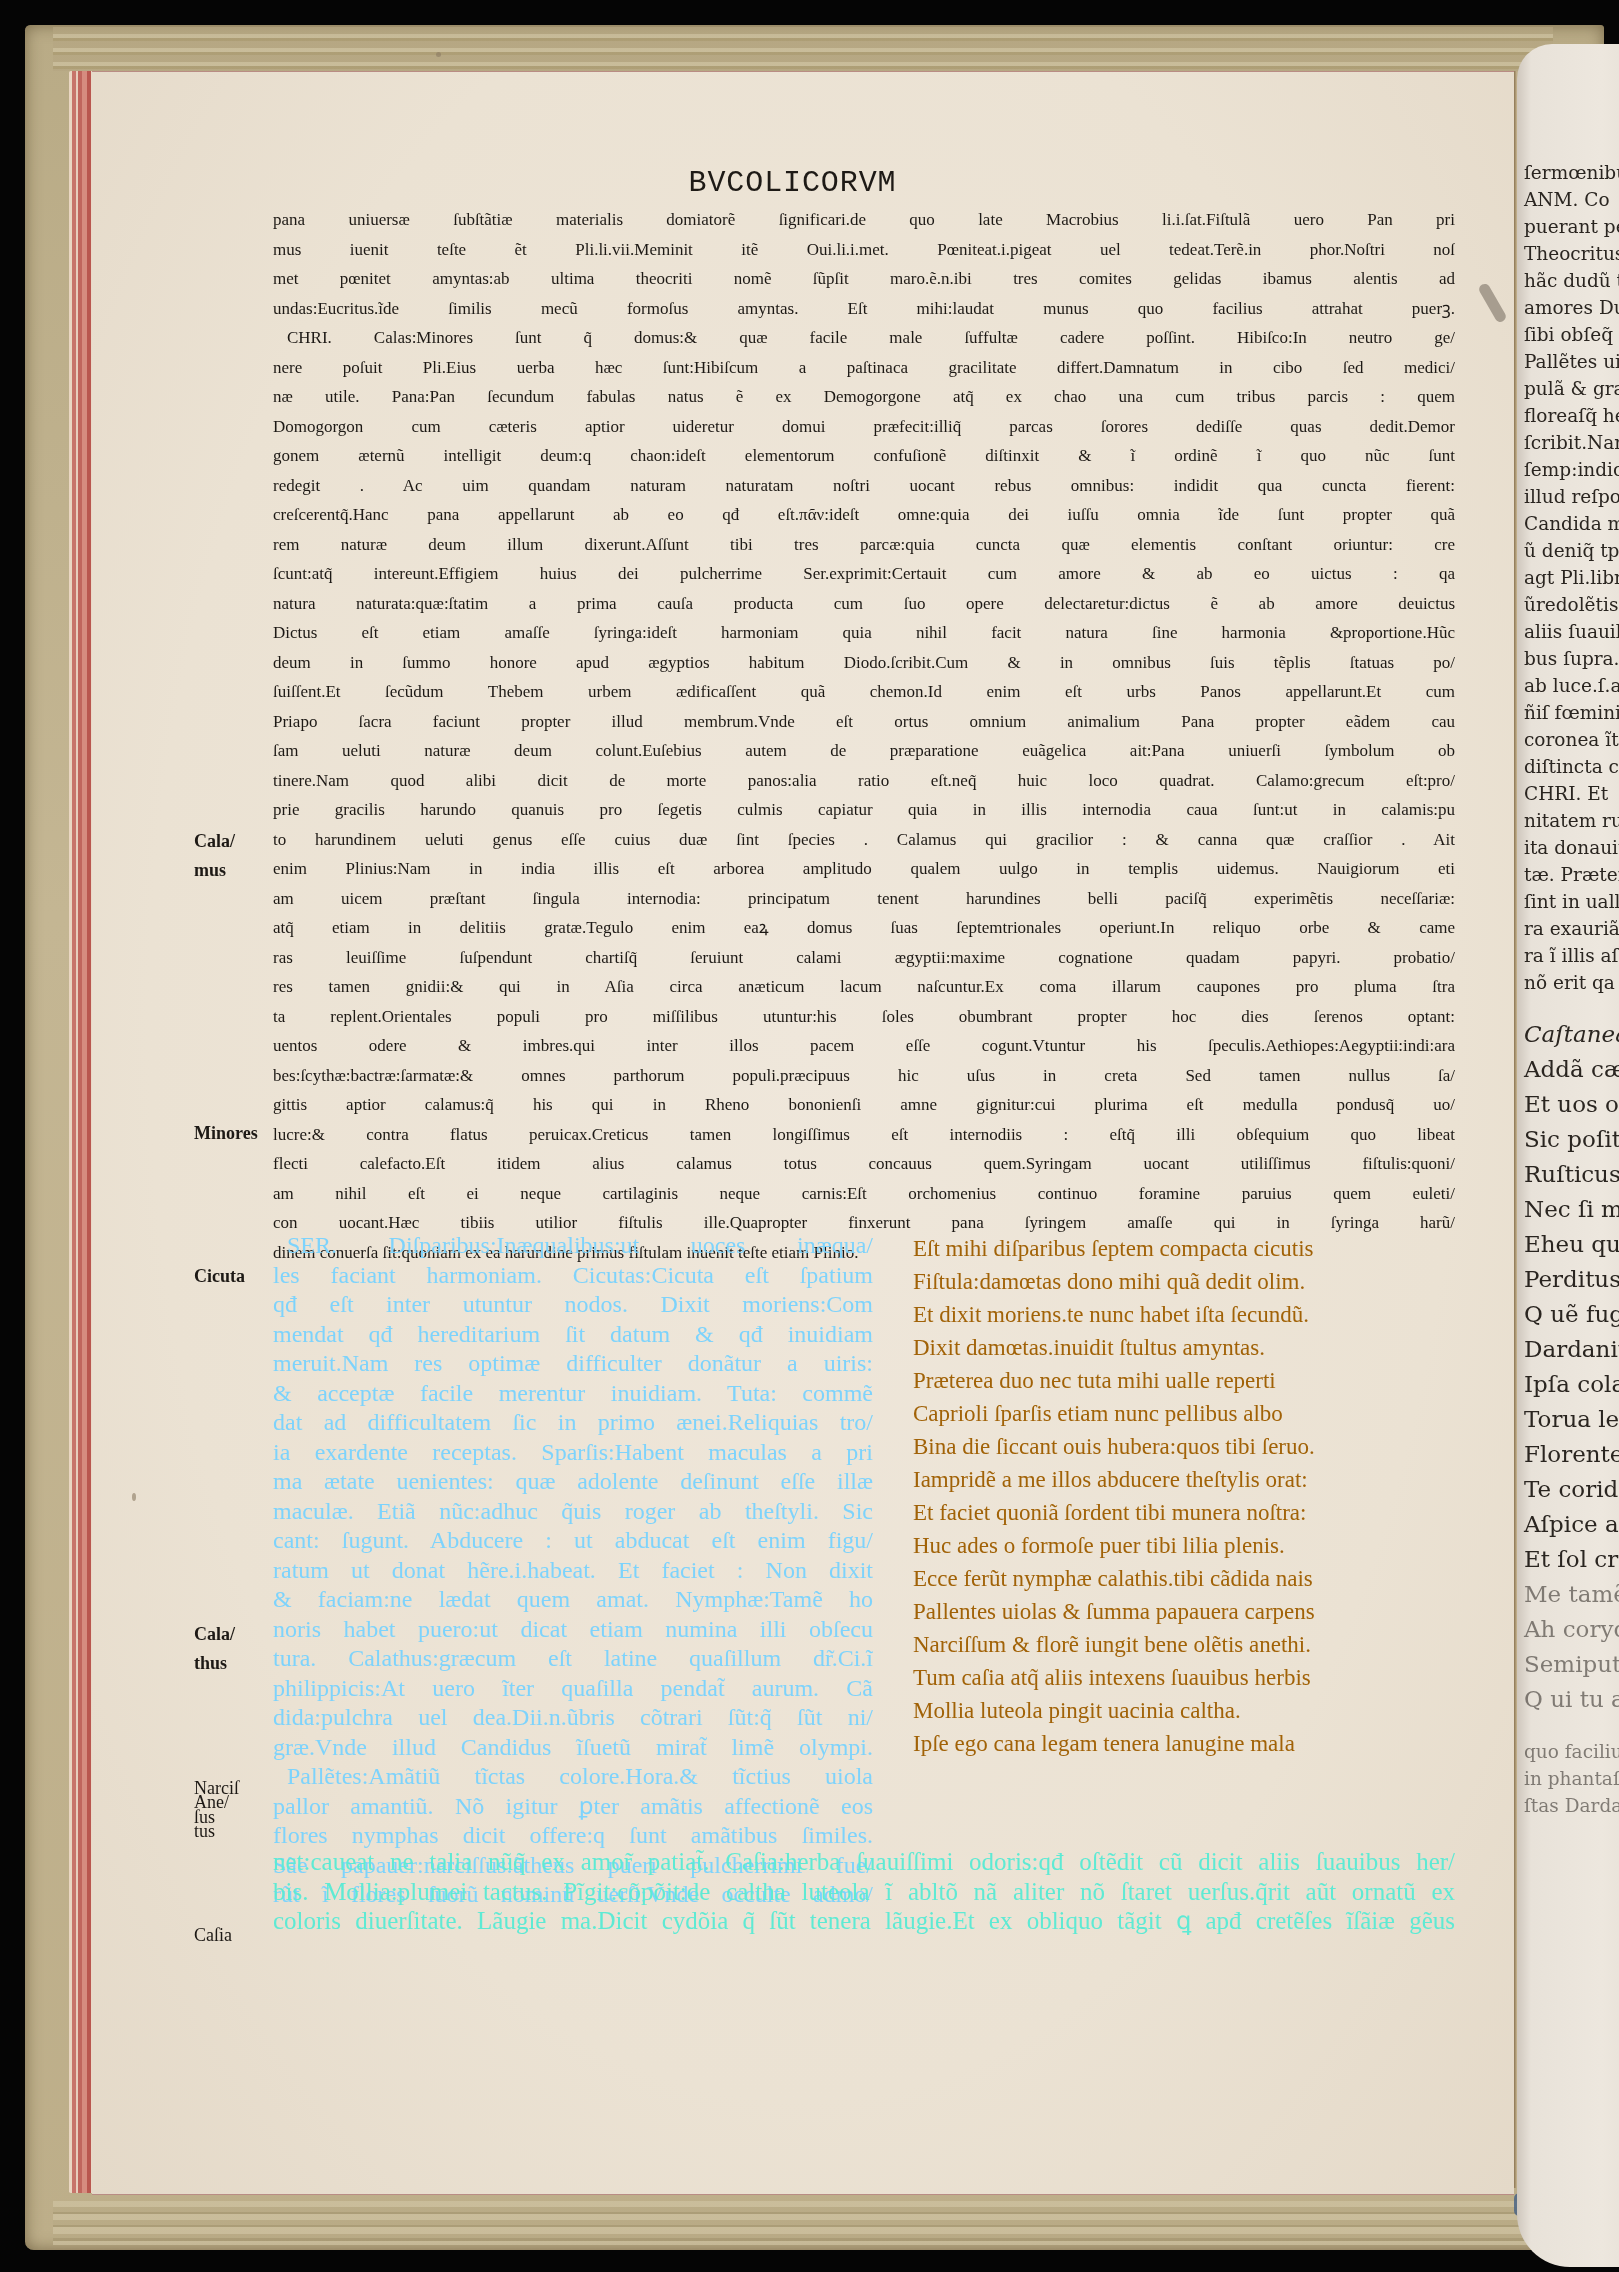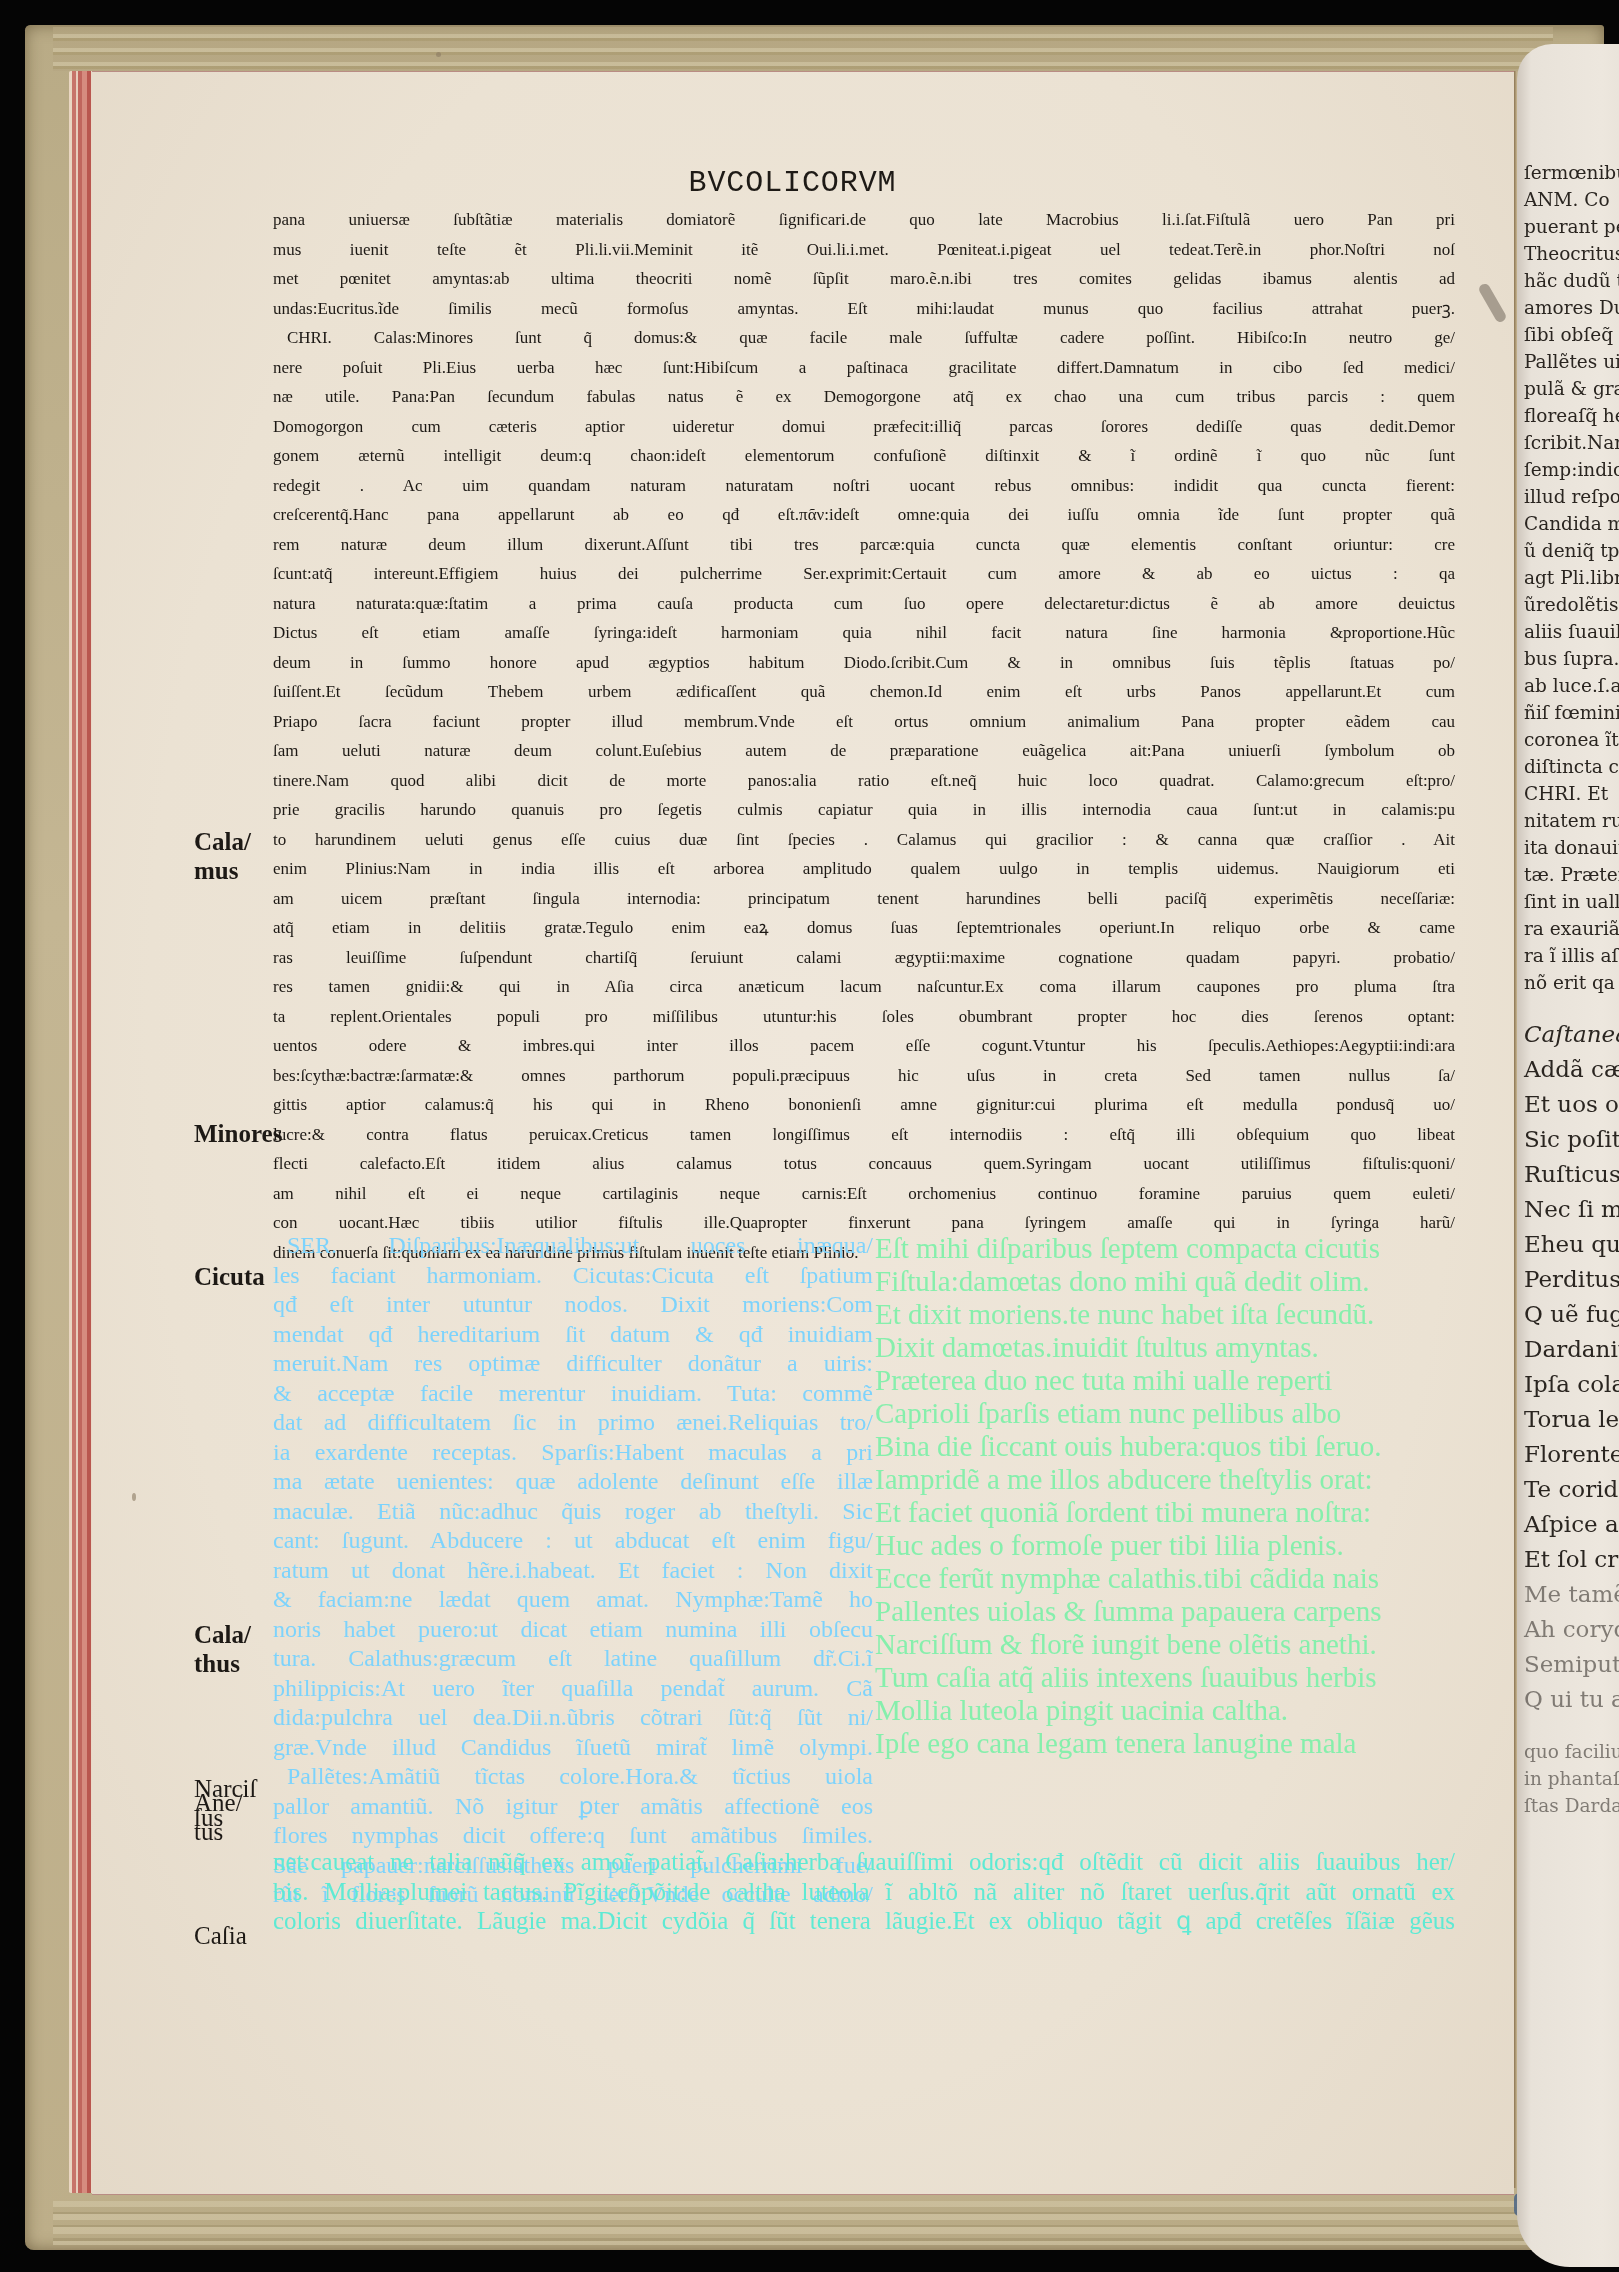--- a/index.html
+++ b/index.html
@@ -102,44 +102,44 @@
     .line.last { text-align-last: left; }
     .ind { padding-left: 14px; }
 
     
     .margin-note {
       position: absolute;
       left: 194px;
       width: 76px;
       font-family: "Liberation Serif", serif;
       font-weight: bold;
-      font-size: 25px;
+      font-size: 18px;
       line-height: 29px;
       color: #1d1915;
     }
     .margin-note.light { font-weight: normal; margin-top: 8px; }
 
     
     .lower-commentary {
       position: absolute;
       left: 273px; top: 1231px;
       width: 600px;
       font-family: "Liberation Serif", serif;
       font-size: 24px;
       line-height: 29.5px;
       color: #7dd3fc;
     }
     .verse-block {
       position: absolute;
-      left: 875px; top: 1232px;
+      left: 913px; top: 1232px;
       width: 582px;
       font-family: "Liberation Serif", serif;
-      font-size: 29px;
+      font-size: 23px;
       line-height: 33px;
-      color: #86efac;
+      color: #a16207;
     }
     .verse-line { display: block; white-space: nowrap; }
     .bottom-commentary {
       position: absolute;
       left: 273px; top: 1847px;
       width: 1182px;
       font-family: "Liberation Serif", serif;
       font-size: 25px;
       line-height: 29.5px;
       color: #5eead4;

